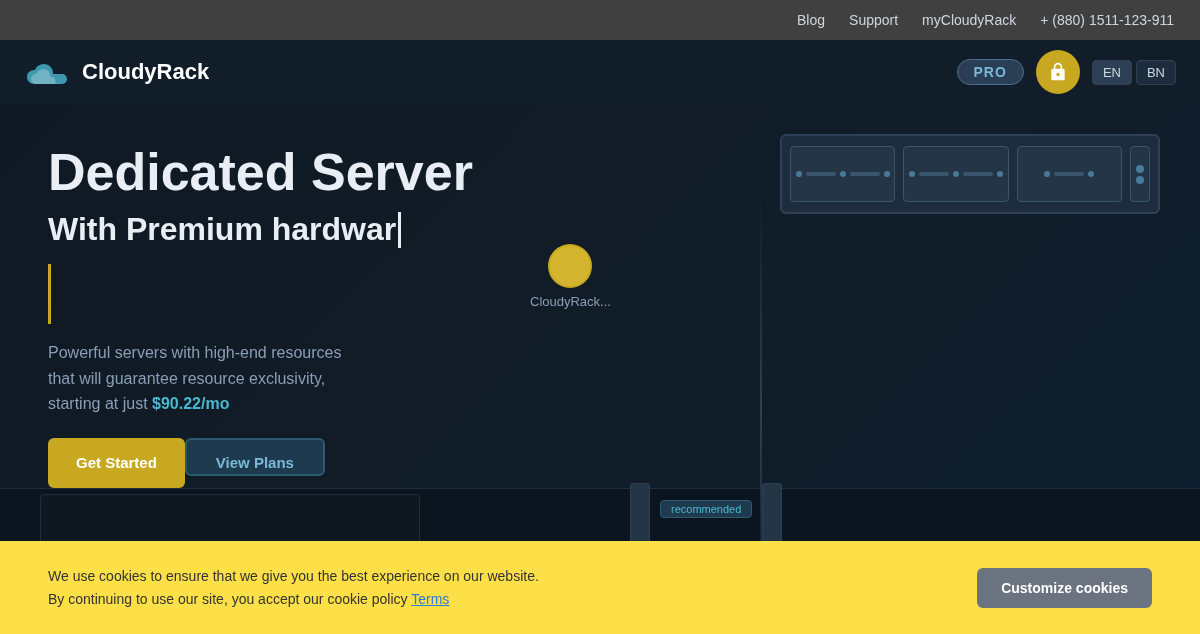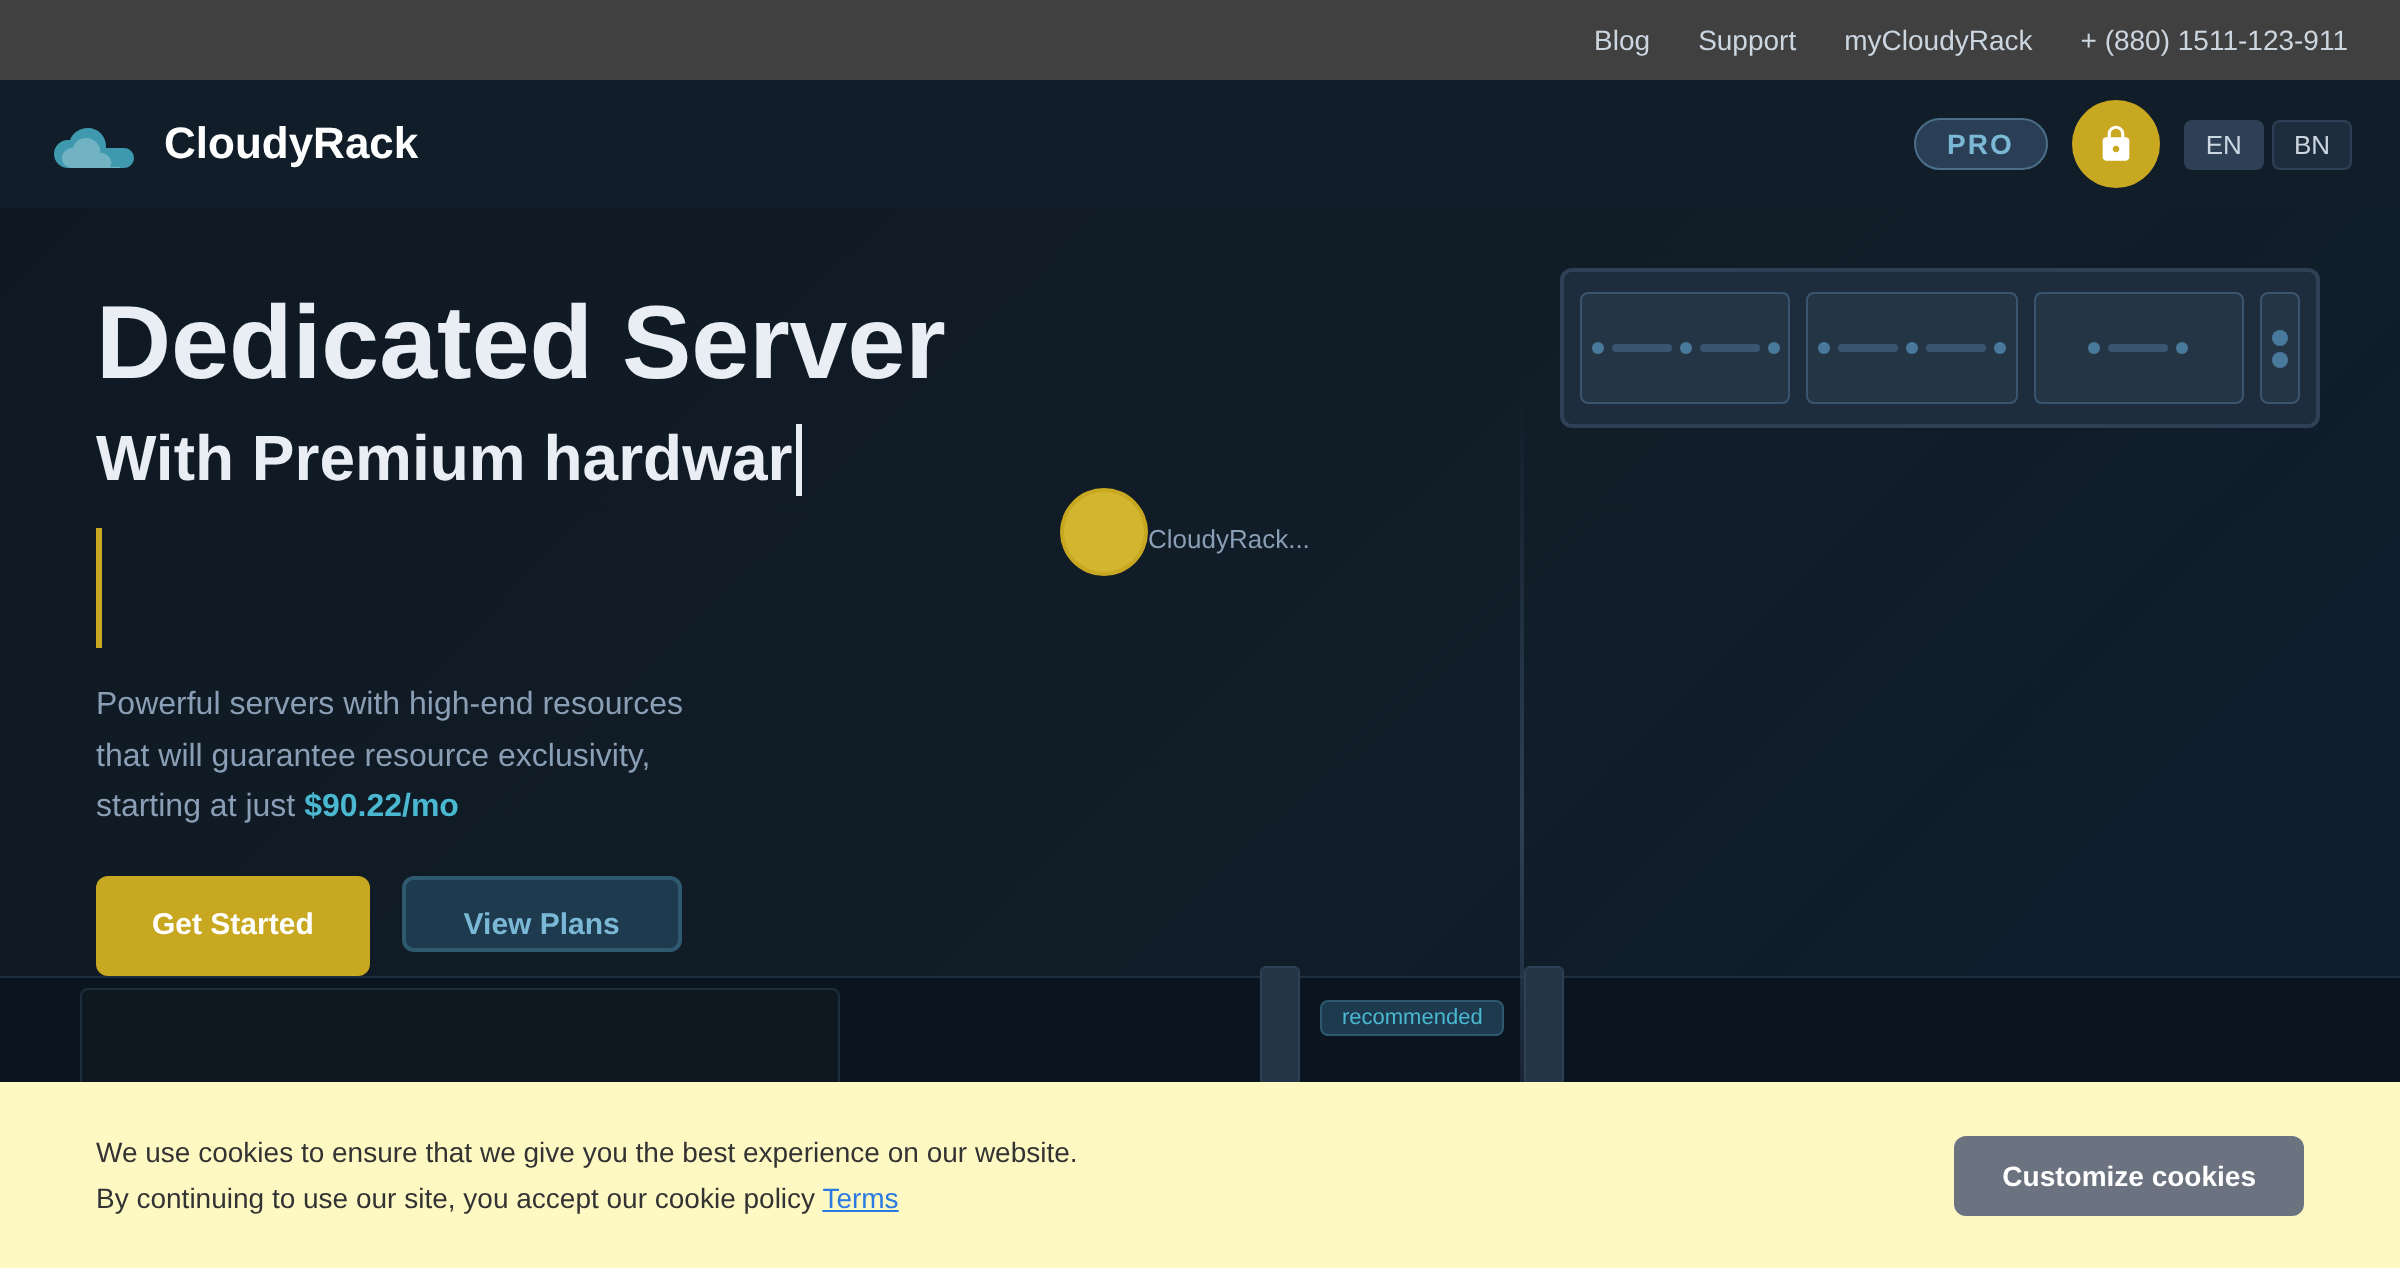--- a/index.html
+++ b/index.html
@@ -138,21 +138,21 @@
       line-height: 1.6;
       max-width: 380px;
       margin-bottom: 21px;
     }
     .price-text {
       color: #4ab8d0;
       font-weight: 600;
     }
     .hero-buttons {
       display: flex;
-      gap: 16px;
+      gap: 0;
       margin-top: 20px;
     }
     .btn-primary {
       background-color: #c8a820;
       color: #fff;
       border: none;
       border-radius: 6px;
       padding: 14px 28px;
       font-size: 15px;
       font-weight: 600;
@@ -238,21 +238,21 @@
       background: linear-gradient(to bottom, transparent, #2e4055, transparent);
       z-index: 1;
     }
 
     
     .chat-bubble-area {
       position: absolute;
       left: 530px;
       top: 140px;
       display: flex;
-      flex-direction: row;
+      flex-direction: column;
       align-items: center;
       z-index: 3;
     }
     .chat-avatar {
       width: 44px;
       height: 44px;
       border-radius: 50%;
       background-color: #c8a820;
       display: flex;
       align-items: center;
@@ -279,21 +279,21 @@
       display: inline-block;
       margin-bottom: 8px;
     }
 
     
     .cookie-banner {
       position: absolute;
       bottom: 0;
       left: 0;
       right: 0;
-      background-color: #fef9c3;
+      background-color: #fde047;
       color: #333;
       padding: 24px 48px;
       display: flex;
       align-items: center;
       justify-content: space-between;
       z-index: 100;
       border-radius: 0;
       min-height: 90px;
     }
     .cookie-text {

